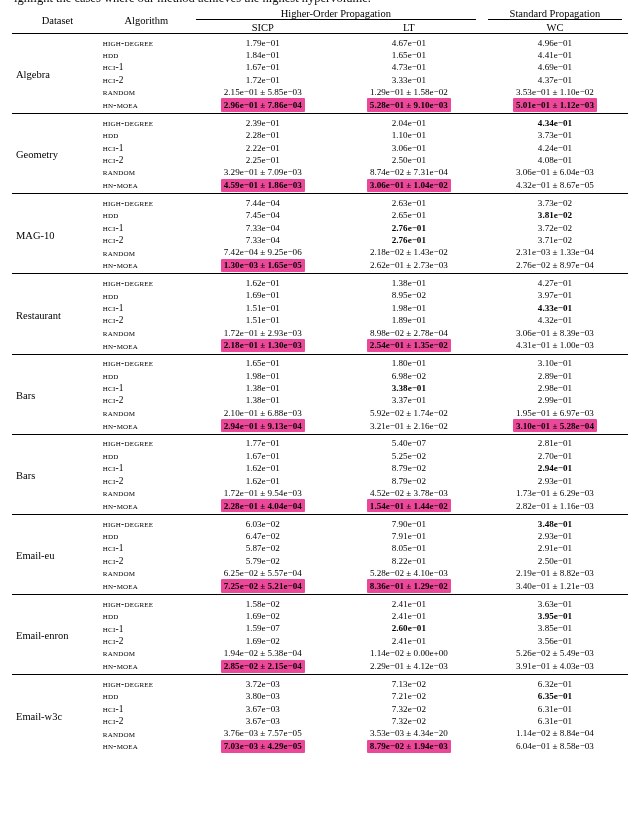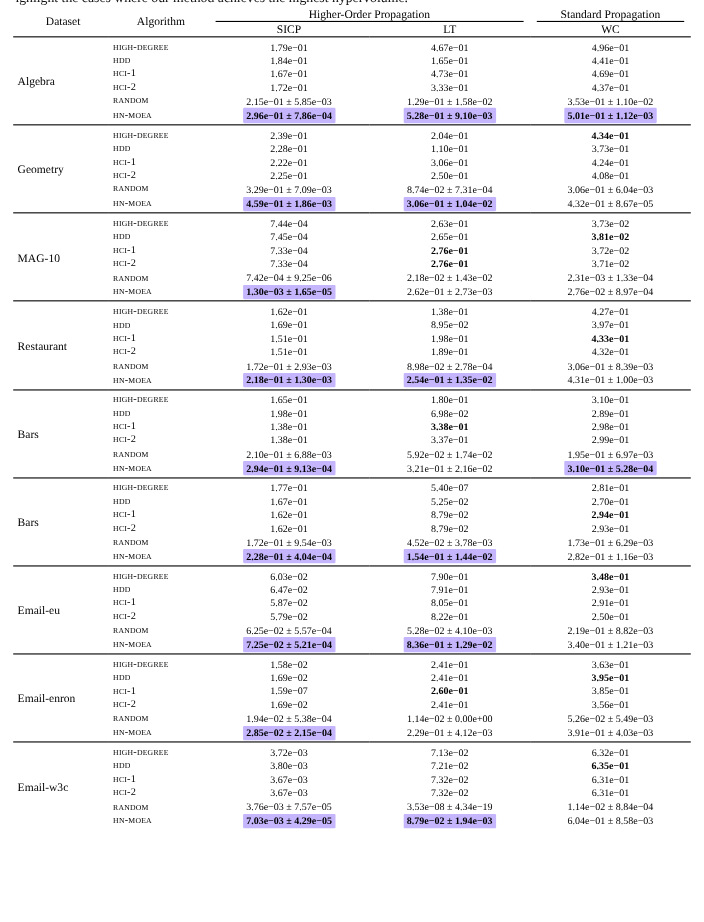--- a/index.html
+++ b/index.html
@@ -81,21 +81,21 @@
     white-space: nowrap;
   }
   .val {
     text-align: center;
     font-size: 9.1px;
     white-space: nowrap;
     line-height: 12.2px;
   }
   .bold { font-weight: bold; }
   .hl {
-    background: #c4b5fd;
+    background: #ec4899;
     font-weight: bold;
     border-radius: 1px;
   }
   .hlbox {
     display: inline-block;
     padding: 0.5px 3px;
   }
   tr.datarow td { height: 12.4px; }
   tr.lastrow td { padding-bottom: 1.5px; }
   tr.firstrow td { padding-top: 2.5px; }
@@ -445,21 +445,21 @@
         </tr>
         <tr class="datarow">
           <td class="alg col-alg">hci-2</td>
           <td class="val col-val"><span>3.67e−03</span></td>
           <td class="val col-val"><span>7.32e−02</span></td>
           <td class="val col-val"><span>6.31e−01</span></td>
         </tr>
         <tr class="datarow">
           <td class="alg col-alg">random</td>
           <td class="val col-val"><span>3.76e−03 ± 7.57e−05</span></td>
-          <td class="val col-val"><span>3.53e−08 ± 4.34e−19</span></td>
+          <td class="val col-val"><span>3.53e−03 ± 4.34e−20</span></td>
           <td class="val col-val"><span>1.14e−02 ± 8.84e−04</span></td>
         </tr>
         <tr class="datarow lastrow">
           <td class="alg col-alg">hn-moea</td>
           <td class="val col-val"><span class="hlbox hl">7.03e−03 ± 4.29e−05</span></td>
           <td class="val col-val"><span class="hlbox hl">8.79e−02 ± 1.94e−03</span></td>
           <td class="val col-val"><span>6.04e−01 ± 8.58e−03</span></td>
         </tr>
       </tbody>
   </table>

